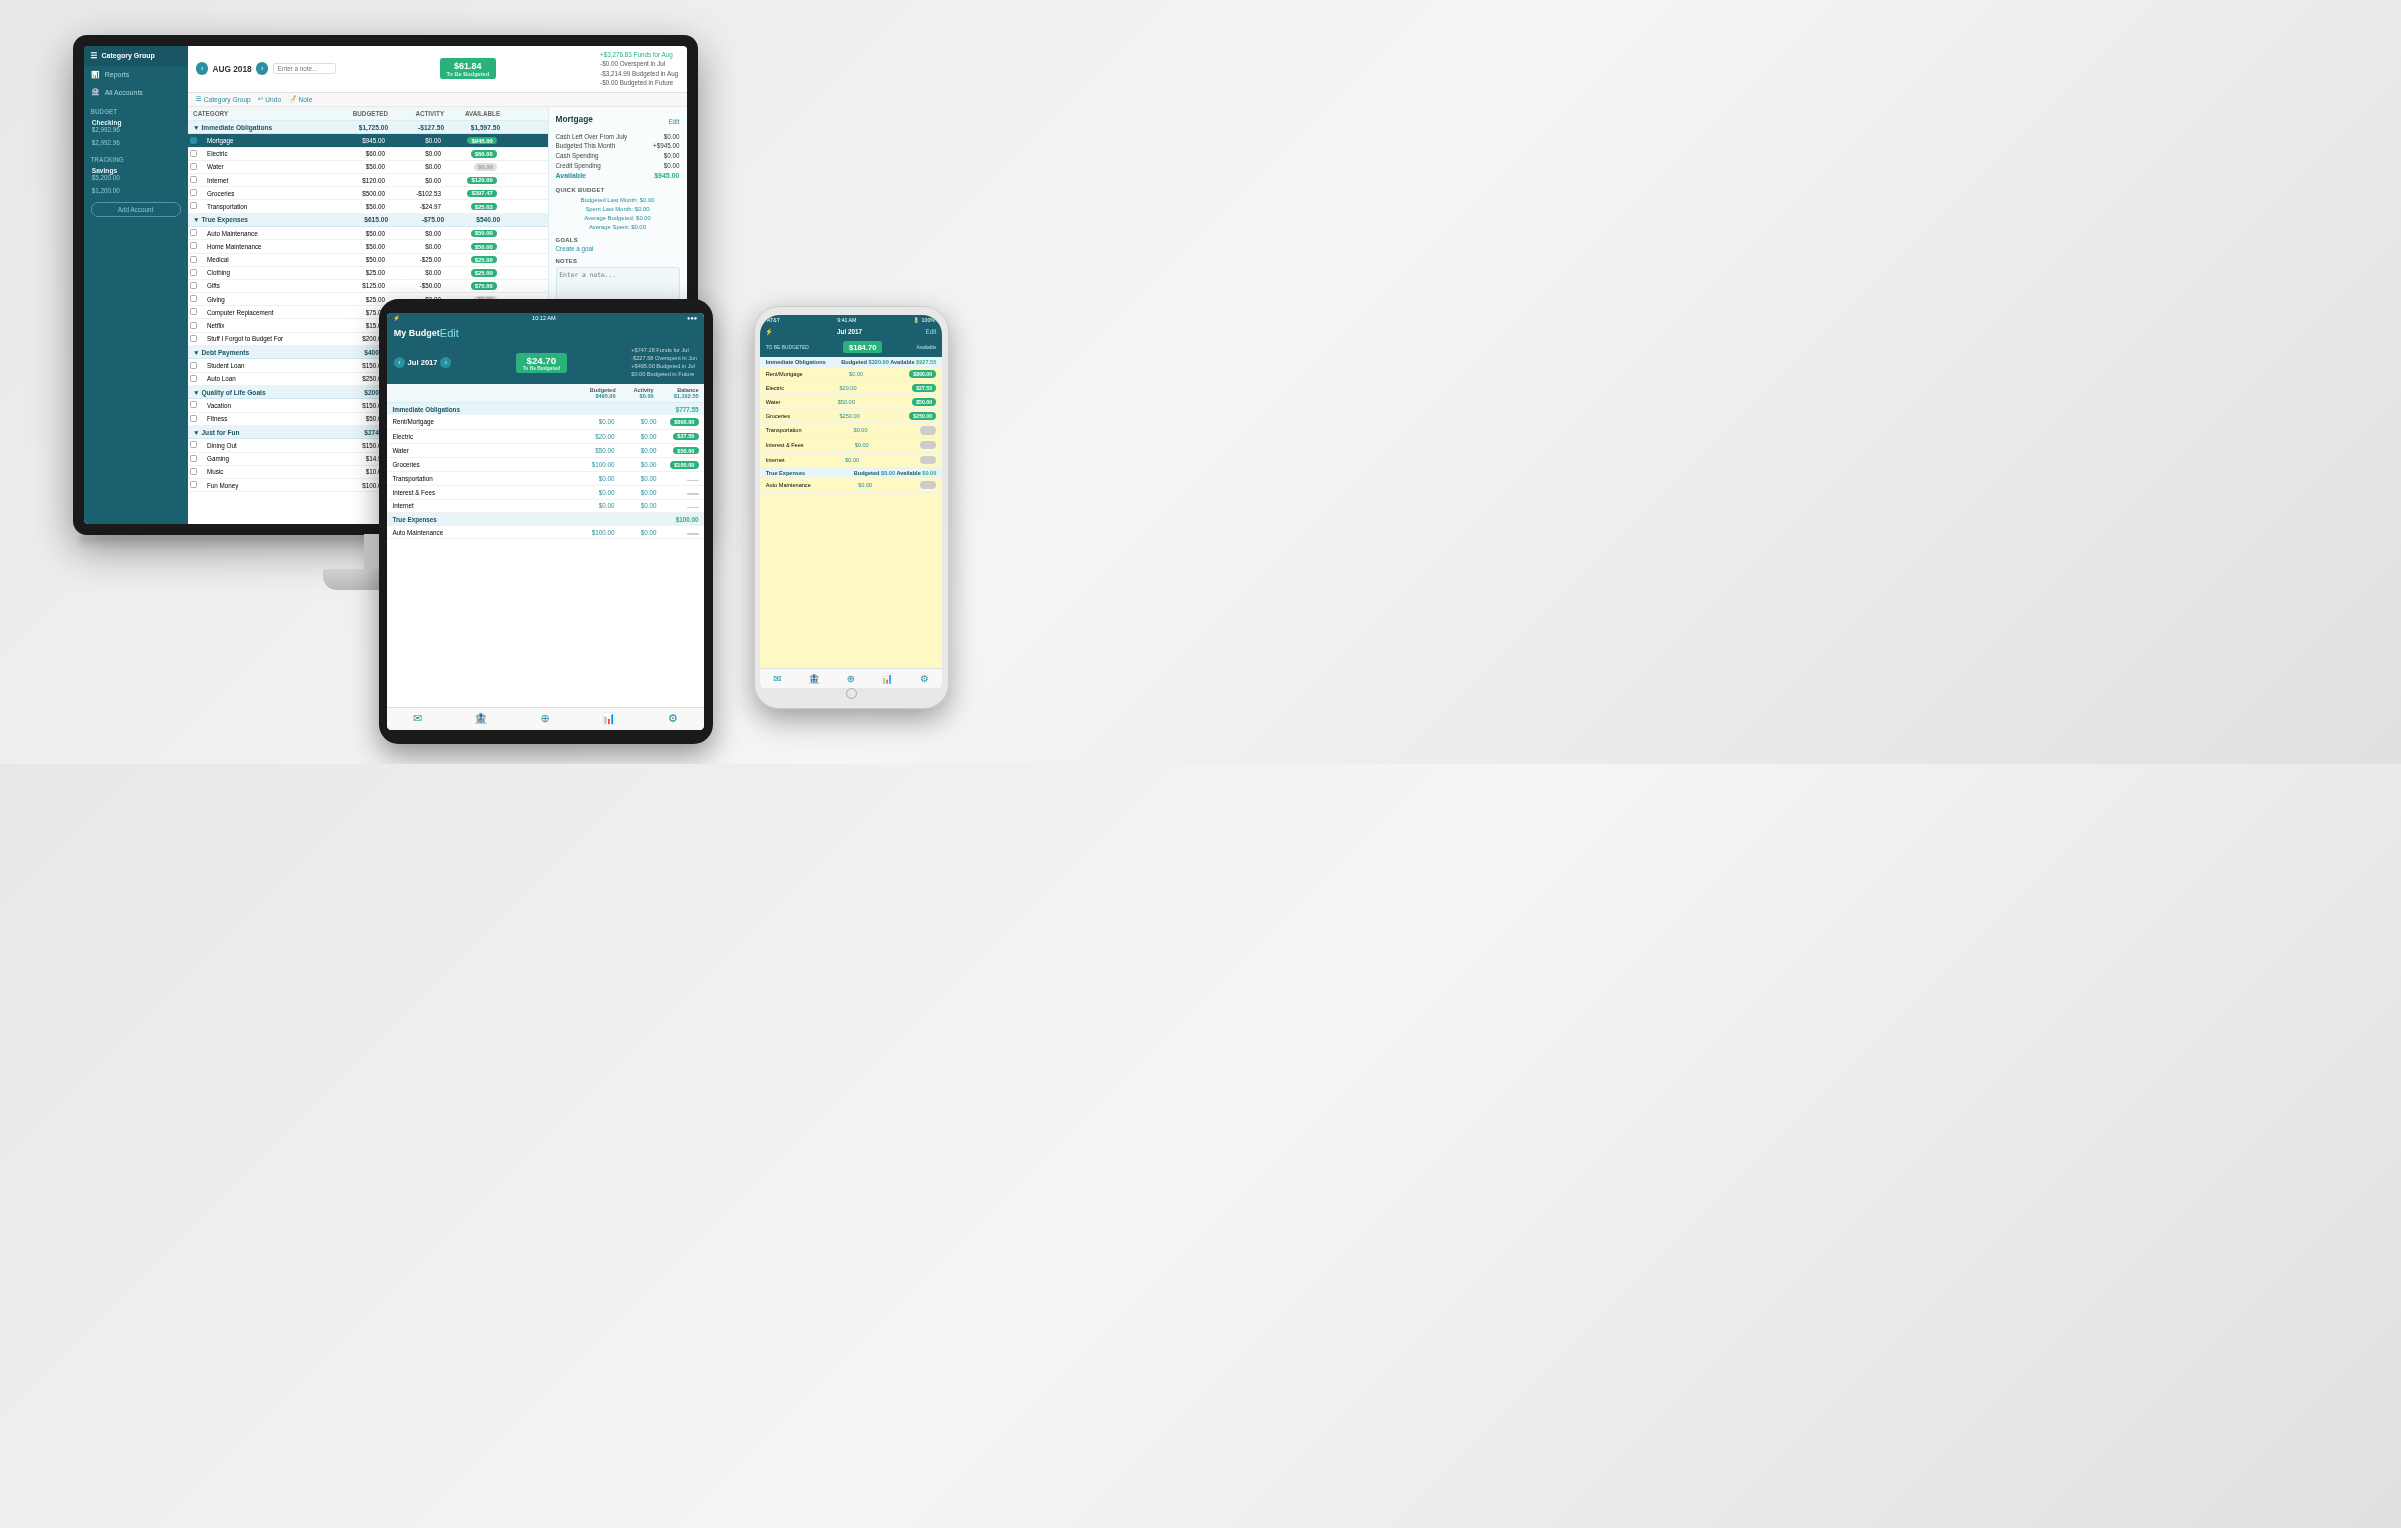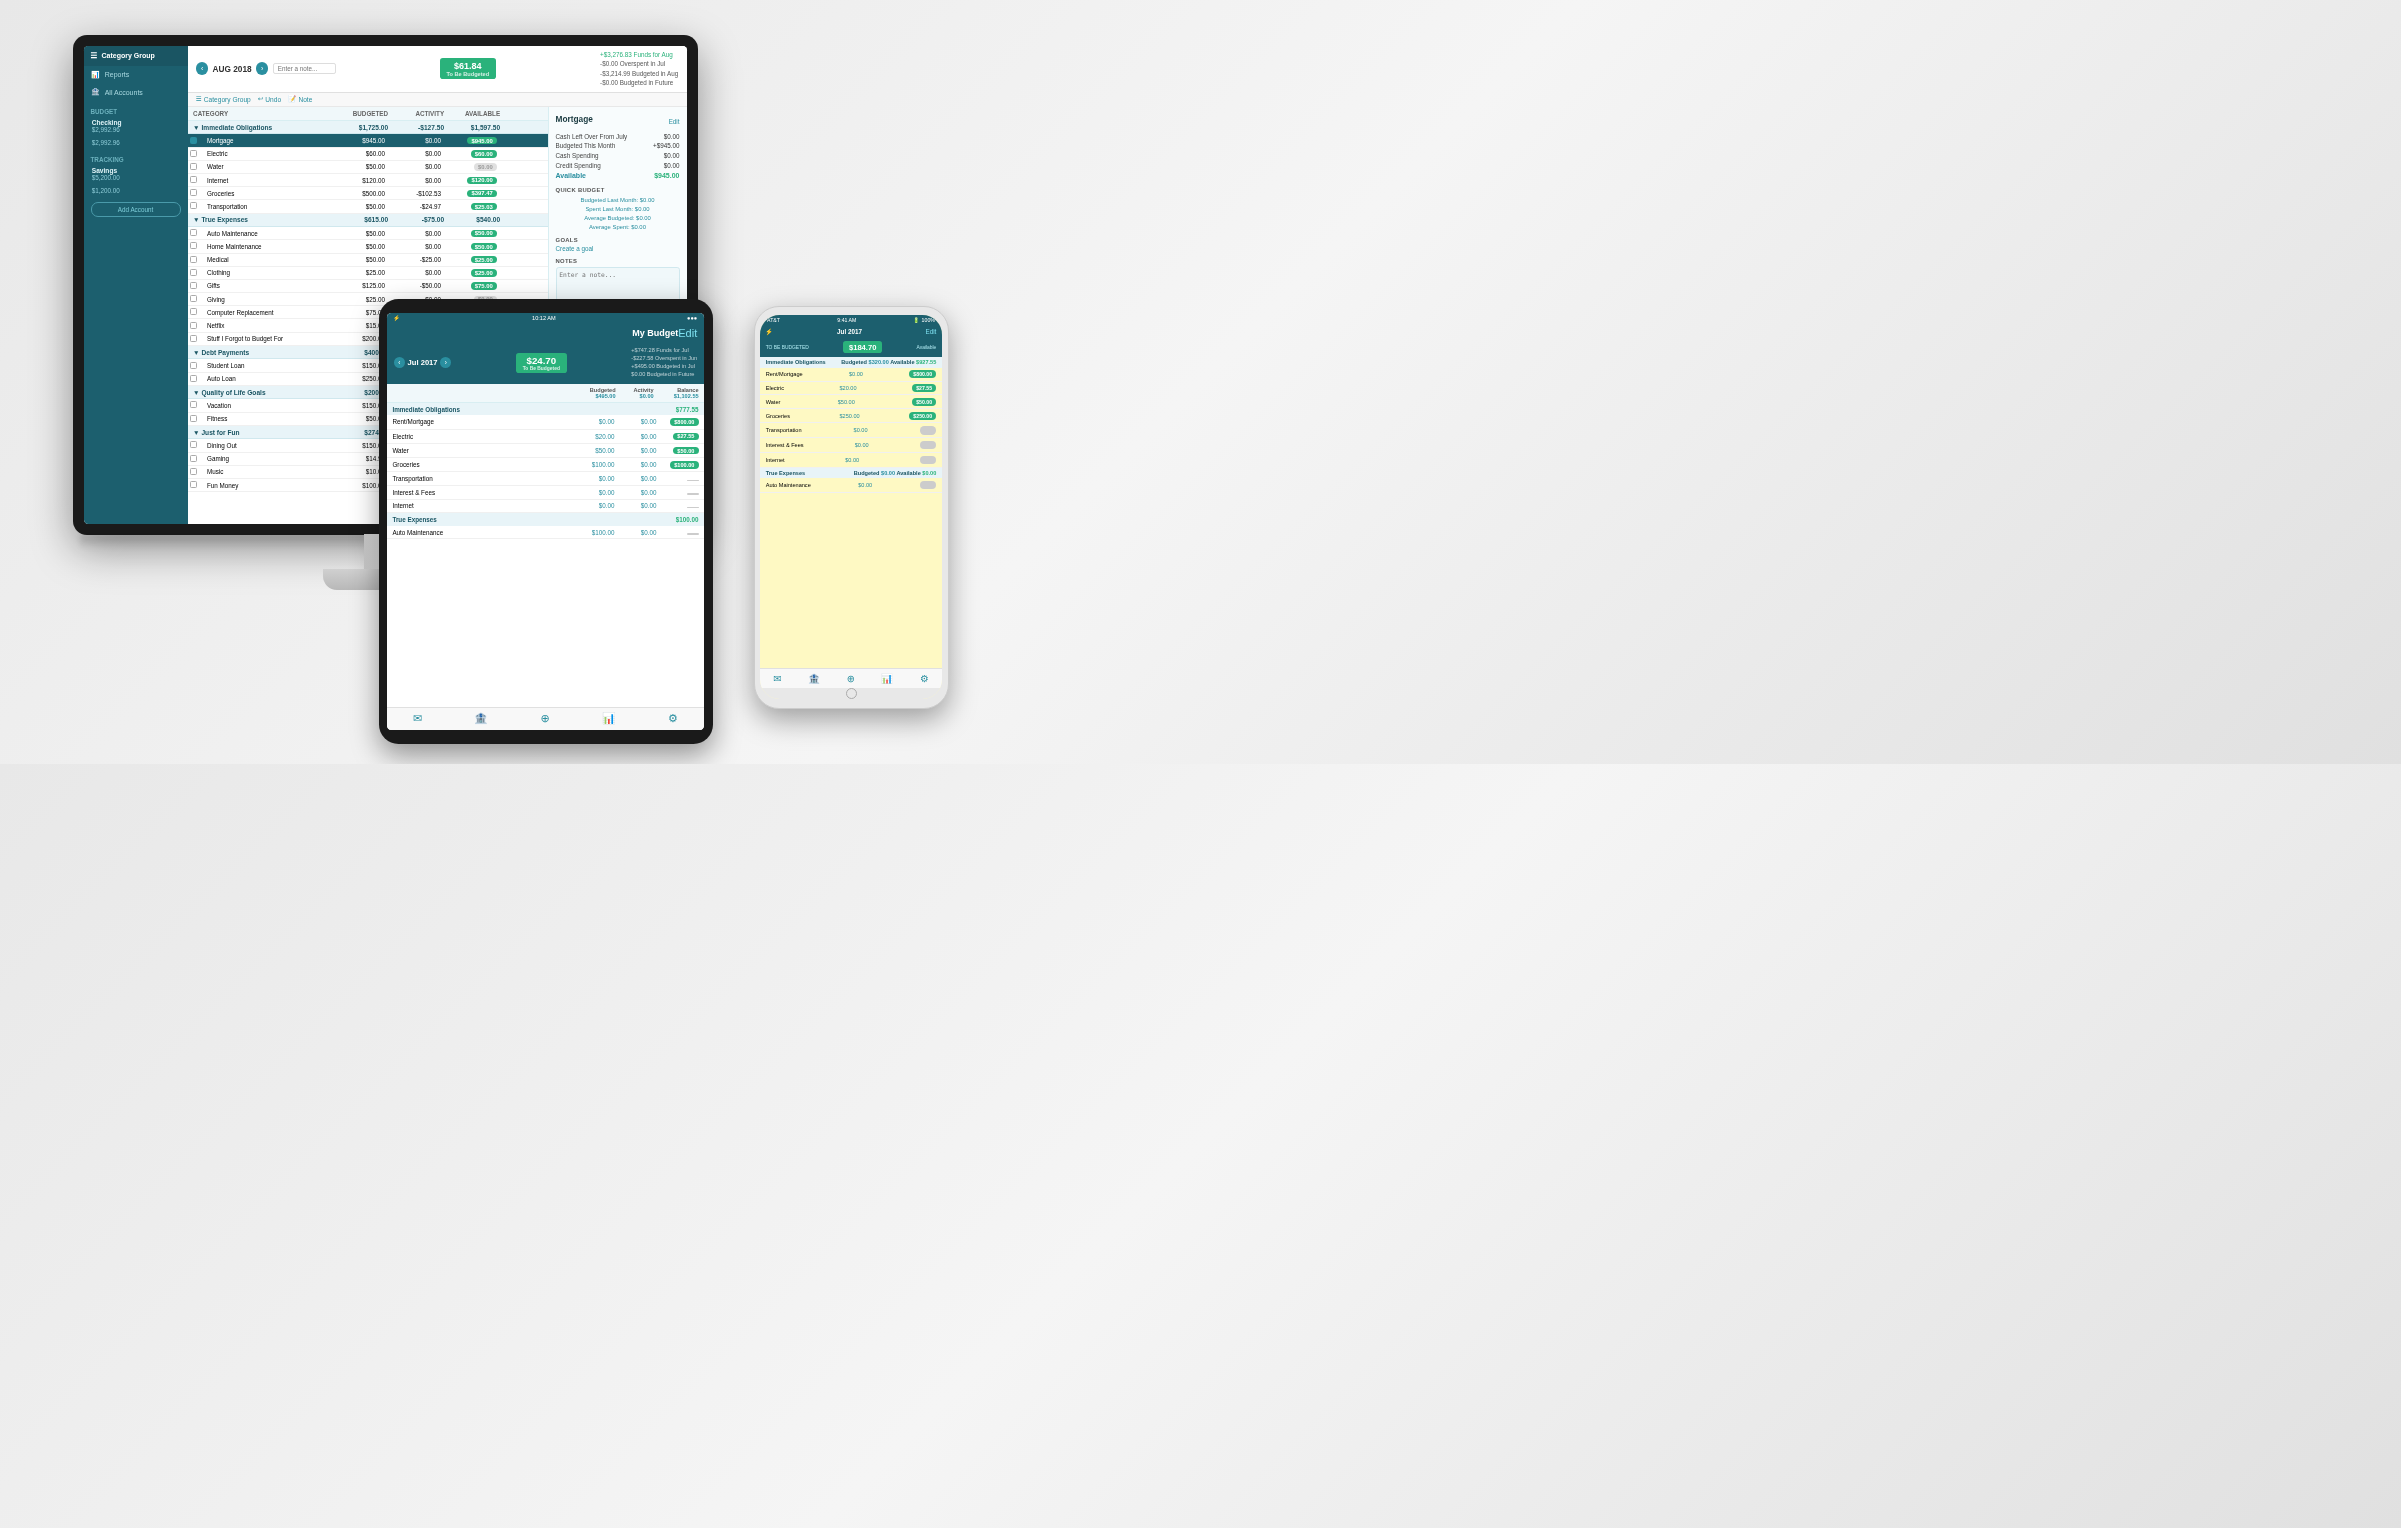--- a/index.html
+++ b/index.html
@@ -444,21 +444,21 @@
       background: #1c5f6e;
       color: #fff;
     }
 
     .mobile-header {
       background: #1c5f6e;
       padding: 4.2px 7px;
       color: #fff;
       display: flex;
       align-items: center;
-      justify-content: flex-end;
+      justify-content: flex-start;
     }
 
     .mobile-budget-bar {
       background: #1c5f6e;
       padding: 4.2px 7px 5.6px;
       display: flex;
       align-items: center;
       justify-content: space-between;
     }
 

